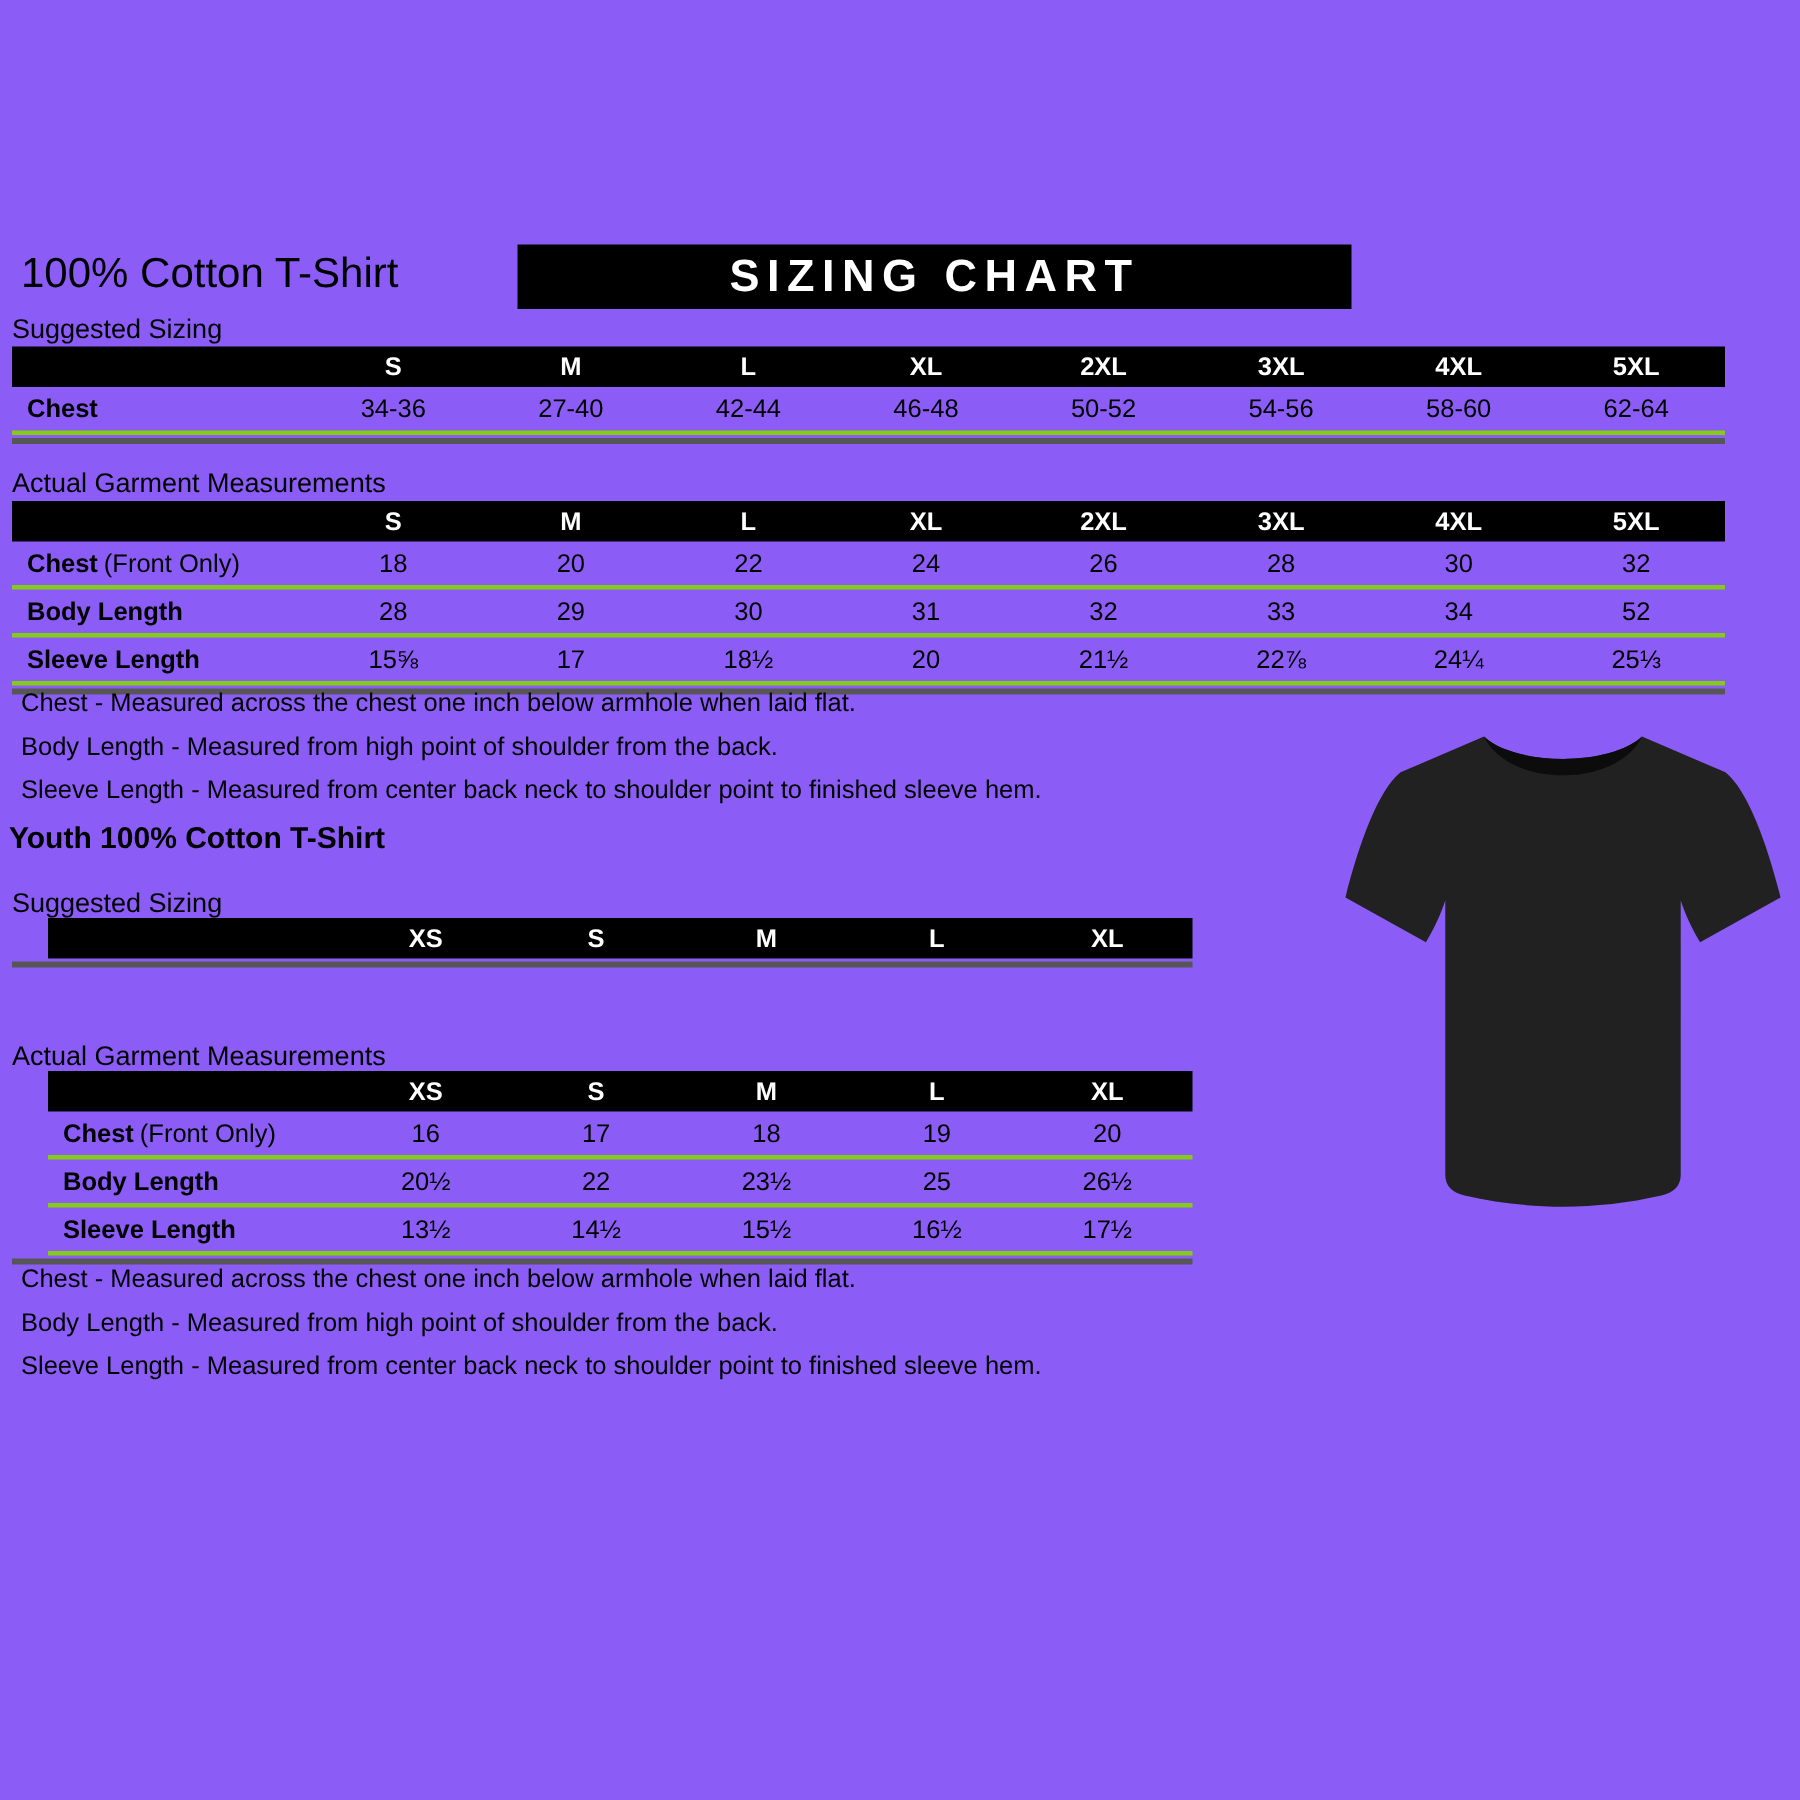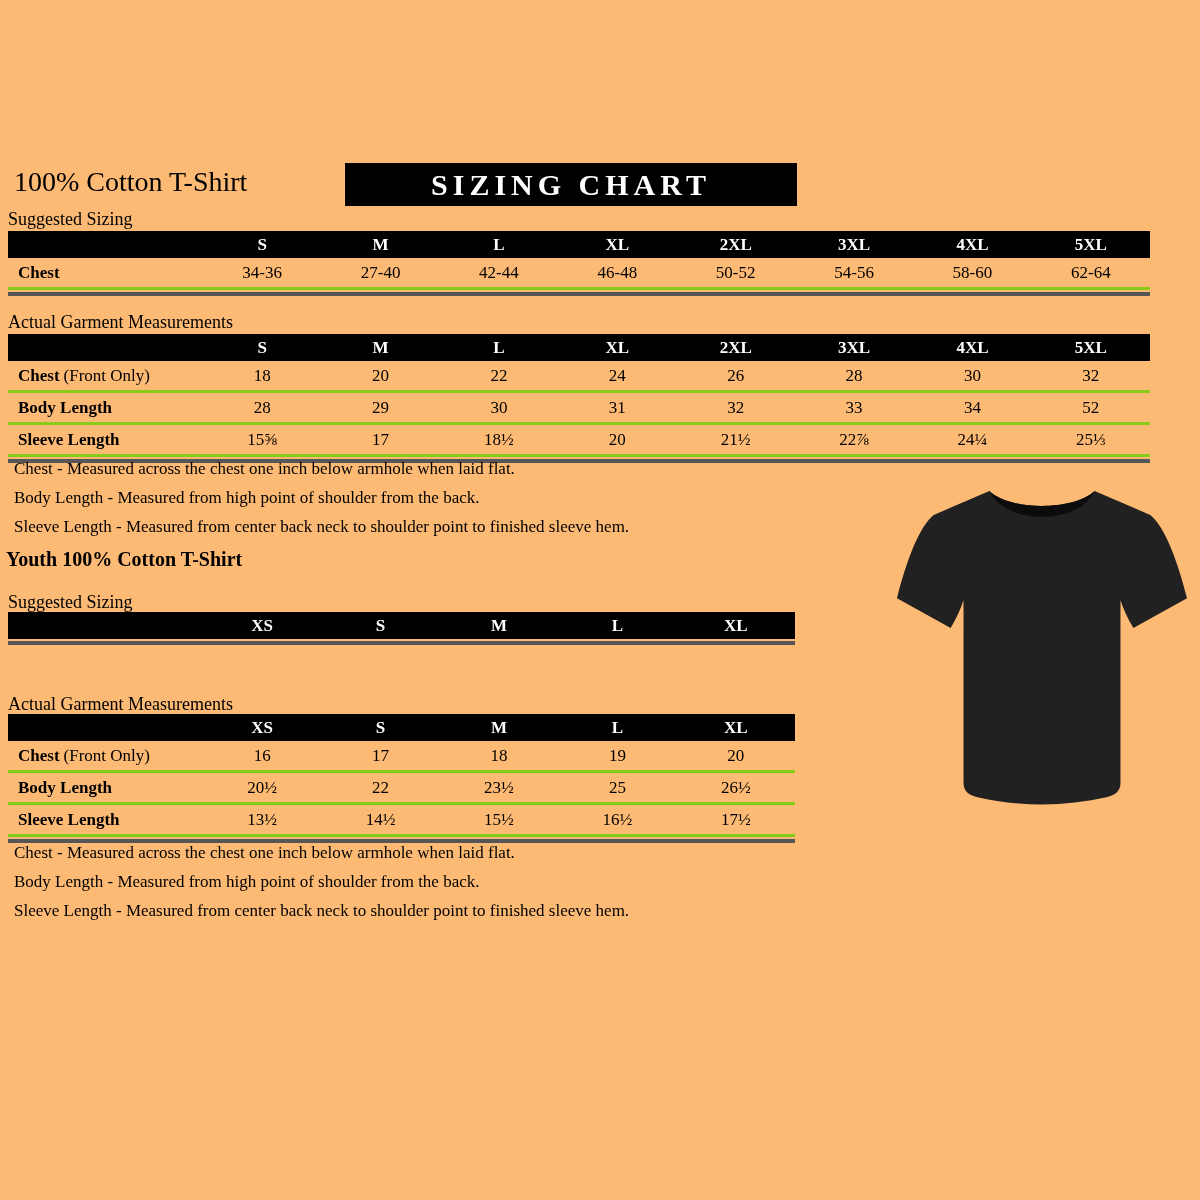--- a/index.html
+++ b/index.html
@@ -1,31 +1,31 @@
 <!DOCTYPE html>
 <html><head>
 <meta charset="utf-8">
 <style>
   html,body { margin:0; padding:0; background:#ffffff; }
   .page {
-    position:relative; width:1200px; height:1200px; background:#fdba74;
-    font-family:Liberation Serif, serif; color:#000; overflow:hidden;
+    position:relative; width:1200px; height:1200px; background:#8b5cf6;
+    font-family:Liberation Sans, sans-serif; color:#000; overflow:hidden;
   }
   .adult-title { position:absolute; left:14px; top:166px; font-size:28px; font-weight:400; }
   .banner {
-    position:absolute; left:345px; top:163px; width:452px; height:43px;
+    position:absolute; left:345px; top:163px; width:556px; height:43px;
     background:#000; color:#fff; display:flex; align-items:center; justify-content:center;
     font-weight:700; font-size:30px; letter-spacing:5px;
   }
   .youth-title { position:absolute; left:6px; top:548px; font-size:20px; font-weight:700; }
   .section-label { position:absolute; left:8px; font-size:18px; }
 
   .size-table { position:absolute; left:8px; border-bottom:4px solid #565656; padding-bottom:2px; }
   .adult-grid { display:grid; grid-template-columns:195px repeat(8,1fr); }
-  .youth-grid { display:grid; grid-template-columns:195px repeat(5,1fr); }
+  .youth-grid { display:grid; grid-template-columns:195px repeat(5,1fr);margin-left:24px; }
   .thead { background:#000; color:#fff; }
   .thead .cell { font-weight:700; font-size:17px; padding:4px 0 3px; }
   .trow { border-bottom:3px solid #84cc16; }
   .trow .cell { font-size:17px; padding:5px 0 4px; }
   .cell { text-align:center; }
   .cell.rowlabel { text-align:left; padding-left:10px; font-weight:700; }
   .rowlabel .lblnote { font-weight:400; margin-left:4px; }
 
   .notes { position:absolute; left:14px; font-size:17px; }
   .notes div { margin-bottom:9px; }

